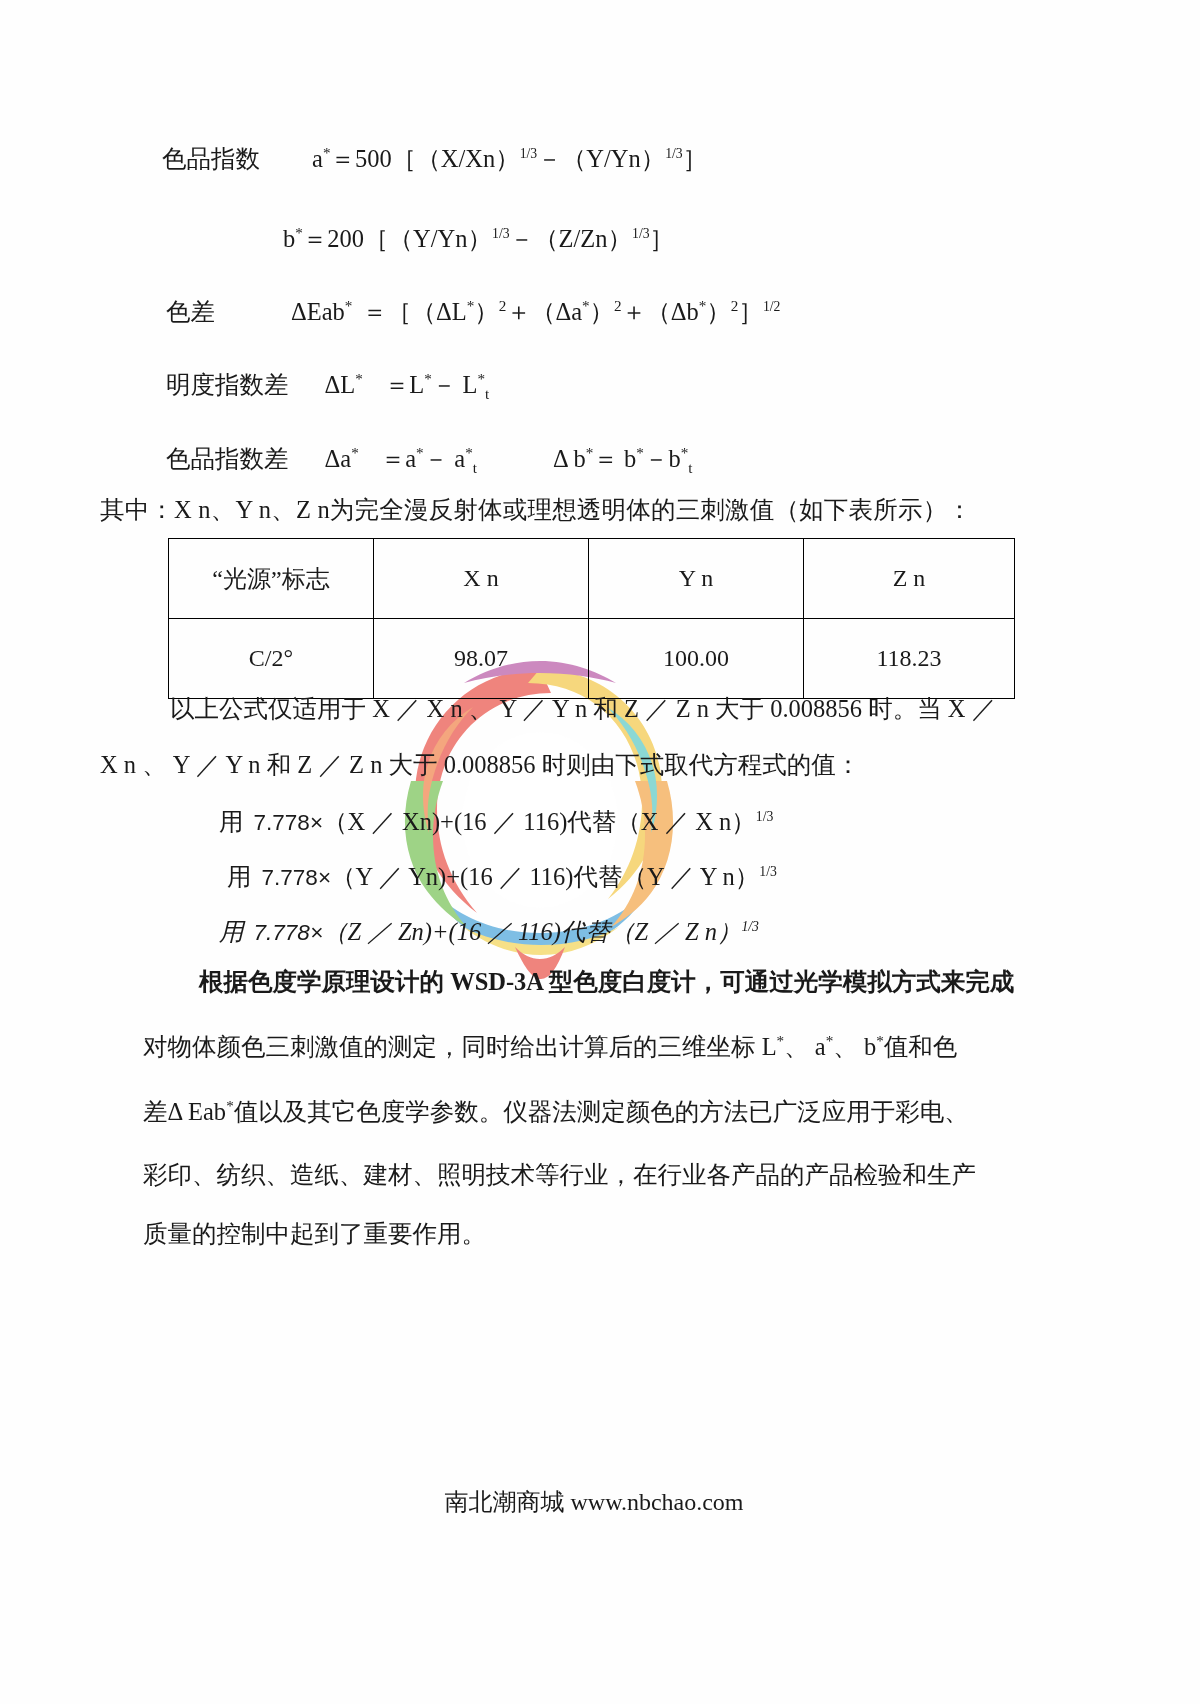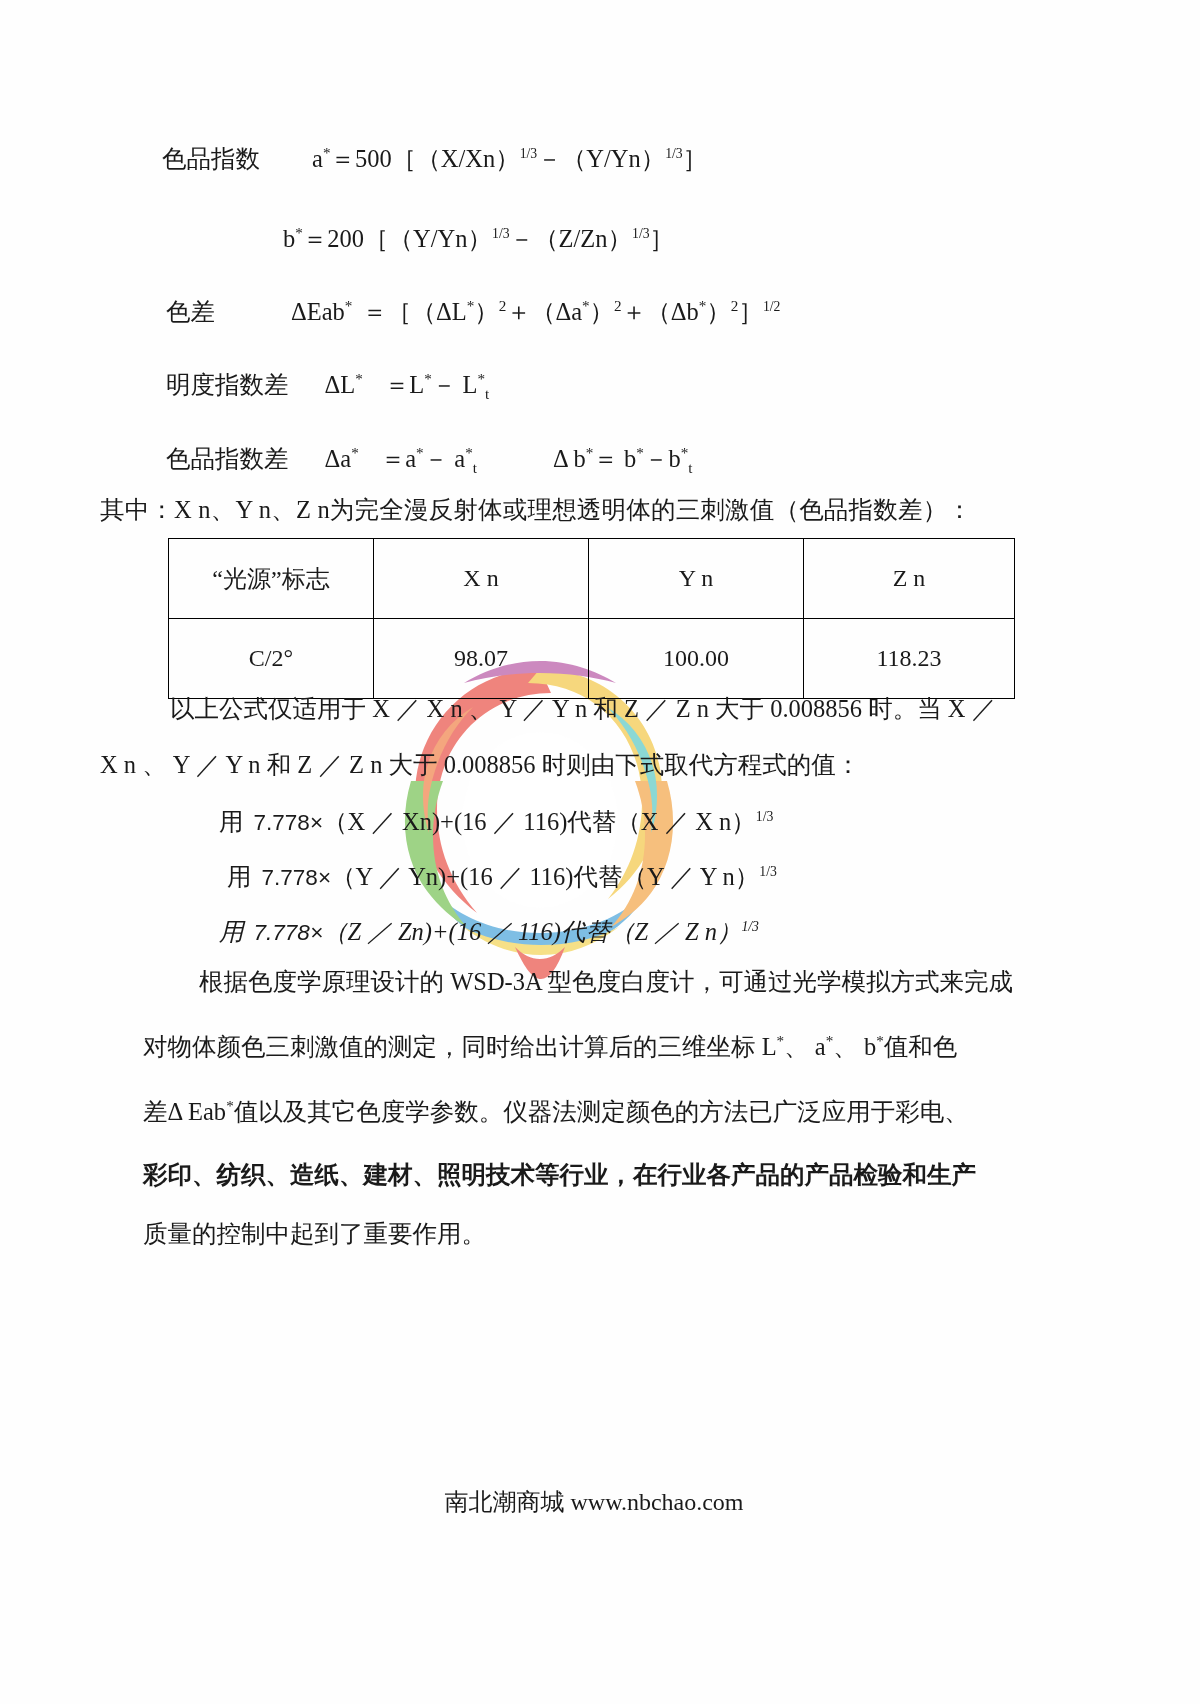--- a/index.html
+++ b/index.html
@@ -189,21 +189,21 @@
     </div>
 
     <div class="abs ftext" style="left:166px; top:368px;">
       <span class="cn">明度指数差</span><span class="sp3"></span><span>ΔL</span><sup class="st">*</sup><span class="sp2"></span><span>＝L</span><sup class="st">*</sup><span>－ L</span><sup class="st">*</sup><sub class="sb">t</sub>
     </div>
 
     <div class="abs ftext" style="left:166px; top:442px;">
       <span class="cn">色品指数差</span><span class="sp3"></span><span>Δa</span><sup class="st">*</sup><span class="sp2"></span><span>＝a</span><sup class="st">*</sup><span>－ a</span><sup class="st">*</sup><sub class="sb">t</sub><span class="sp6"></span><span>Δ b</span><sup class="st">*</sup><span>＝ b</span><sup class="st">*</sup><span>－b</span><sup class="st">*</sup><sub class="sb">t</sub>
     </div>
 
-    <div class="para" style="left:100px; top:498px; letter-spacing:0.2px;">其中：X n、Y n、Z n为完全漫反射体或理想透明体的三刺激值（色品指数差）：</div>
+    <div class="para" style="left:100px; top:498px; letter-spacing:0.2px;">其中：X n、Y n、Z n为完全漫反射体或理想透明体的三刺激值（如下表所示）：</div>
 
     <table class="tbl">
       <tbody>
           <tr>
         <th class="c0">“光源”标志</th>
         <th class="c1">X n</th>
         <th class="c2">Y n</th>
         <th class="c3">Z n</th>
       </tr>
       <tr>
@@ -223,29 +223,29 @@
     </div>
 
     <div class="abs ftext" style="left:219px; top:860px;margin-left:8px;">
       <span class="cn">用</span><span class="sp1"></span><span style="font-family:'Liberation Sans',sans-serif; font-size:0.92em;">7.778×</span><span>（Y ／ Yn)</span><span>+(16 ／ 116)</span><span class="cn">代替</span><span>（Y ／ Y n）</span><span class="frac">1/3</span>
     </div>
 
     <div class="abs ftext" style="left:219px; top:915px;font-style:italic;">
       <span class="cn">用</span><span class="sp1"></span><span style="font-family:'Liberation Sans',sans-serif; font-size:0.92em;">7.778×</span><span>（Z ／ Zn)</span><span>+(16 ／ 116)</span><span class="cn">代替</span><span>（Z ／ Z n）</span><span class="frac">1/3</span>
     </div>
 
-    <div class="para" style="left:199px; top:970px;">根据色度学原理设计的 WSD-3A 型色度白度计，可通过光学模拟方式来完成</div>
+    <div class="para" style="left:199px; top:970px;font-weight:bold;">根据色度学原理设计的 WSD-3A 型色度白度计，可通过光学模拟方式来完成</div>
 
     <div class="para" style="left:143px; top:1035px;">
       <span>对物体颜色三刺激值的测定，同时给出计算后的三维坐标 L</span><sup class="st">*</sup><span>、 a</span><sup class="st">*</sup><span>、 b</span><sup class="st">*</sup><span>值和色</span>
     </div>
 
     <div class="para" style="left:143px; top:1100px;">
       <span>差Δ Eab</span><sup class="st">*</sup><span>值以及其它色度学参数。仪器法测定颜色的方法已广泛应用于彩电、</span>
     </div>
 
-    <div class="para" style="left:143px; top:1163px;font-weight:bold;">彩印、纺织、造纸、建材、照明技术等行业，在行业各产品的产品检验和生产</div>
+    <div class="para" style="left:143px; top:1163px;">彩印、纺织、造纸、建材、照明技术等行业，在行业各产品的产品检验和生产</div>
     <div class="para" style="left:143px; top:1222px;">质量的控制中起到了重要作用。</div>
 
     <div class="footer">南北潮商城 www.nbchao.com</div>
 
   </div>
 </div>
 
 </body></html>

